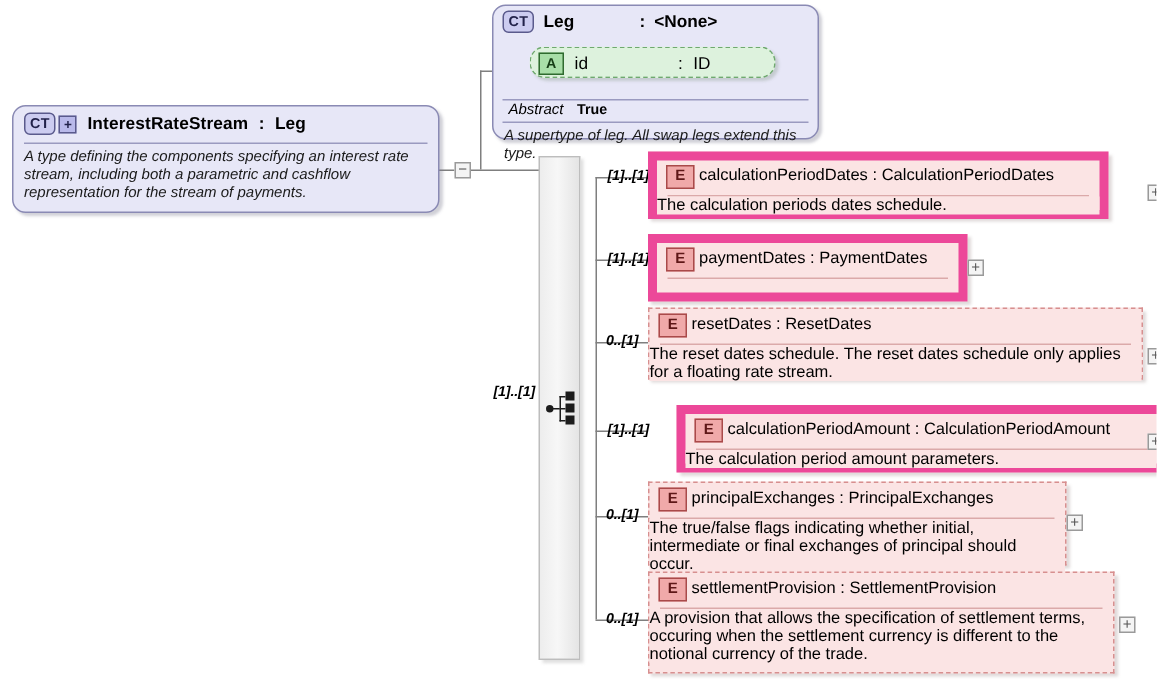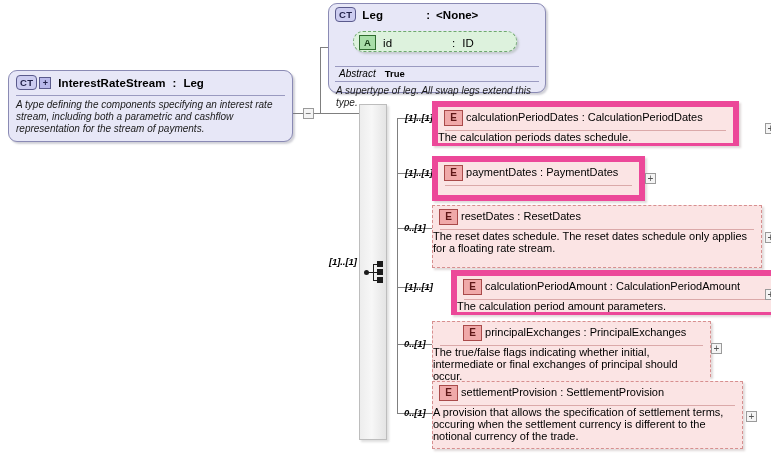--- a/index.html
+++ b/index.html
@@ -217,21 +217,21 @@
       <span class="sep">:</span>
       <span class="type">PaymentDates</span>
     </div>
     <div class="divline" style="position:absolute;left:0;right:0;top:23px;margin:0 7px;"></div>
   </div>
   <div class="plusbox" style="left:645px;top:173px;">
     <span>+</span>
   </div>
 
   <div class="card" style="left:404px;top:222px;">0..[1]</div>
-  <div class="el opt" style="left:432px;top:205px;width:330px;height:63px;">
+  <div class="el opt" style="left:432px;top:205px;width:330px;height:48px;">
     <div class="hdr" style="padding:3px 8px 2px 6px;gap:7px;">
       <span class="badge-e">E</span>
       <span class="name">resetDates</span>
       <span class="sep">:</span>
       <span class="type">ResetDates</span>
     </div>
     <div class="divline" style="position:absolute;left:0;right:0;top:23px;margin:0 7px;"></div>
     <div class="docwrap" style="position:absolute;left:0;right:0;top:24px;padding-right:10px;">
       <div class="doc">The reset dates schedule. The reset dates schedule only applies for a floating rate stream.</div>
     </div>
@@ -252,21 +252,21 @@
     <div class="docwrap" style="position:absolute;left:0;right:0;top:24px;">
       <div class="doc">The calculation period amount parameters.</div>
     </div>
   </div>
   <div class="plusbox" style="left:765px;top:289px;">
     <span>+</span>
   </div>
 
   <div class="card" style="left:404px;top:338px;">0..[1]</div>
   <div class="el opt" style="left:432px;top:321px;width:279px;height:56px;">
-    <div class="hdr" style="padding:3px 8px 2px 6px;gap:7px;margin-left:24px;">
+    <div class="hdr" style="padding:3px 8px 2px 6px;gap:7px;">
       <span class="badge-e">E</span>
       <span class="name">principalExchanges</span>
       <span class="sep">:</span>
       <span class="type">PrincipalExchanges</span>
     </div>
     <div class="divline" style="position:absolute;left:0;right:0;top:23px;margin:0 7px;"></div>
     <div class="docwrap" style="position:absolute;left:0;right:0;top:24px;padding-right:26px;">
       <div class="doc">The true/false flags indicating whether initial, intermediate or final exchanges of principal should occur.</div>
     </div>
   </div>

